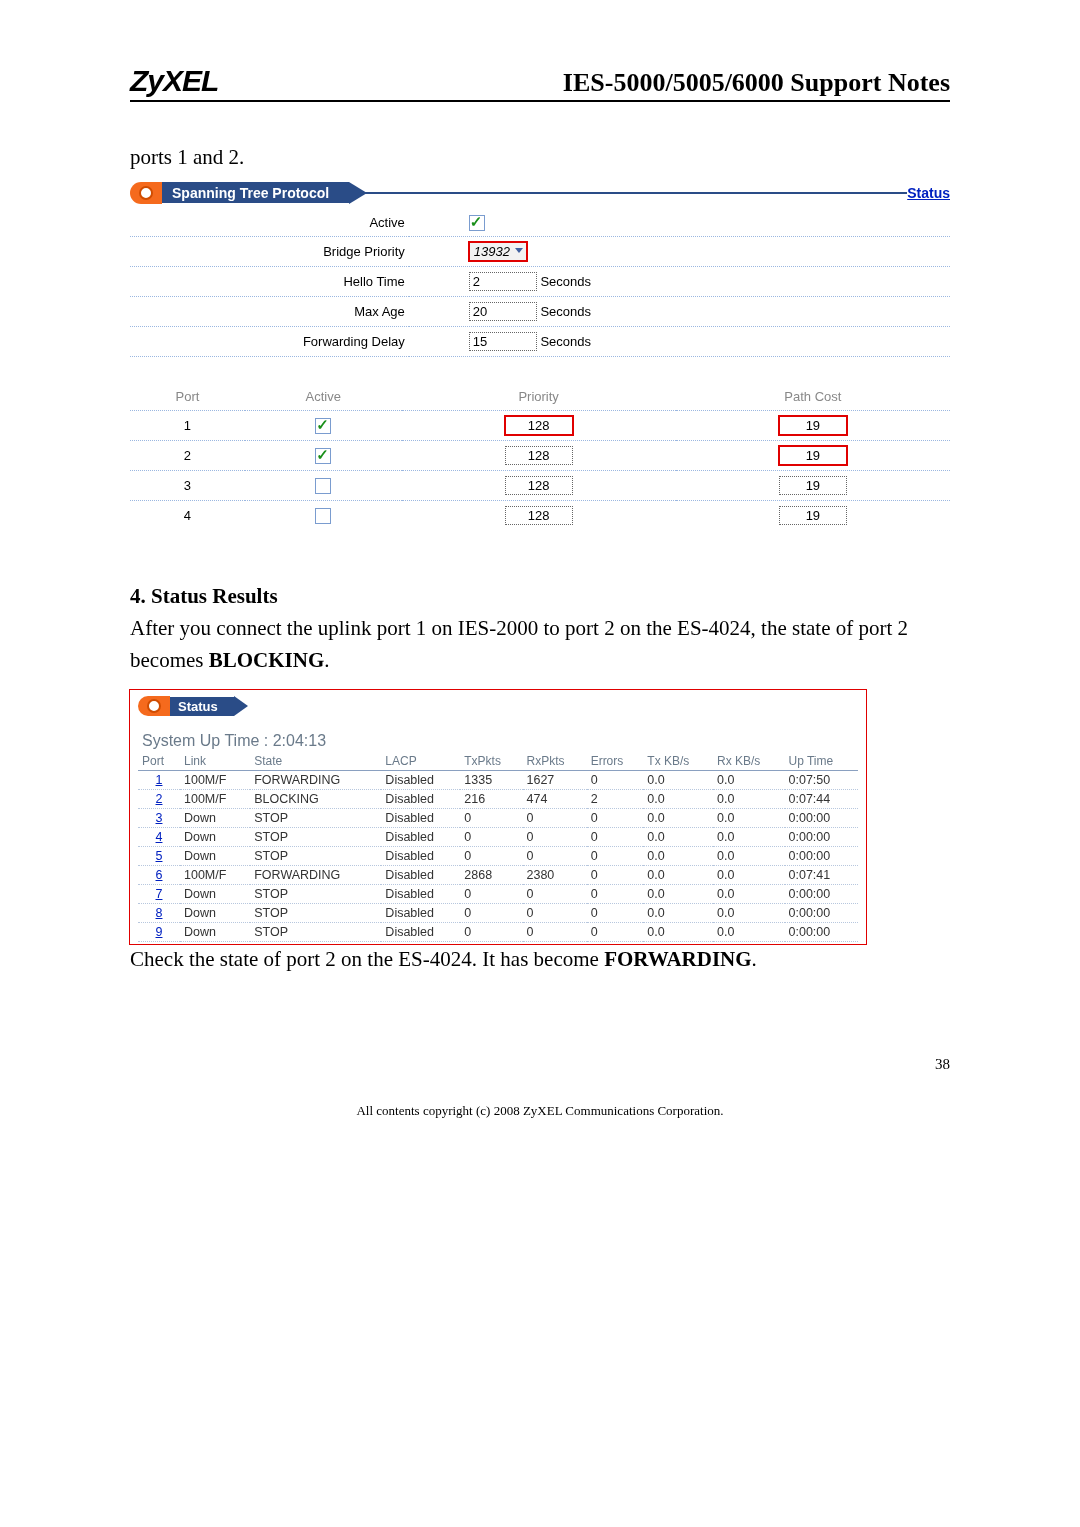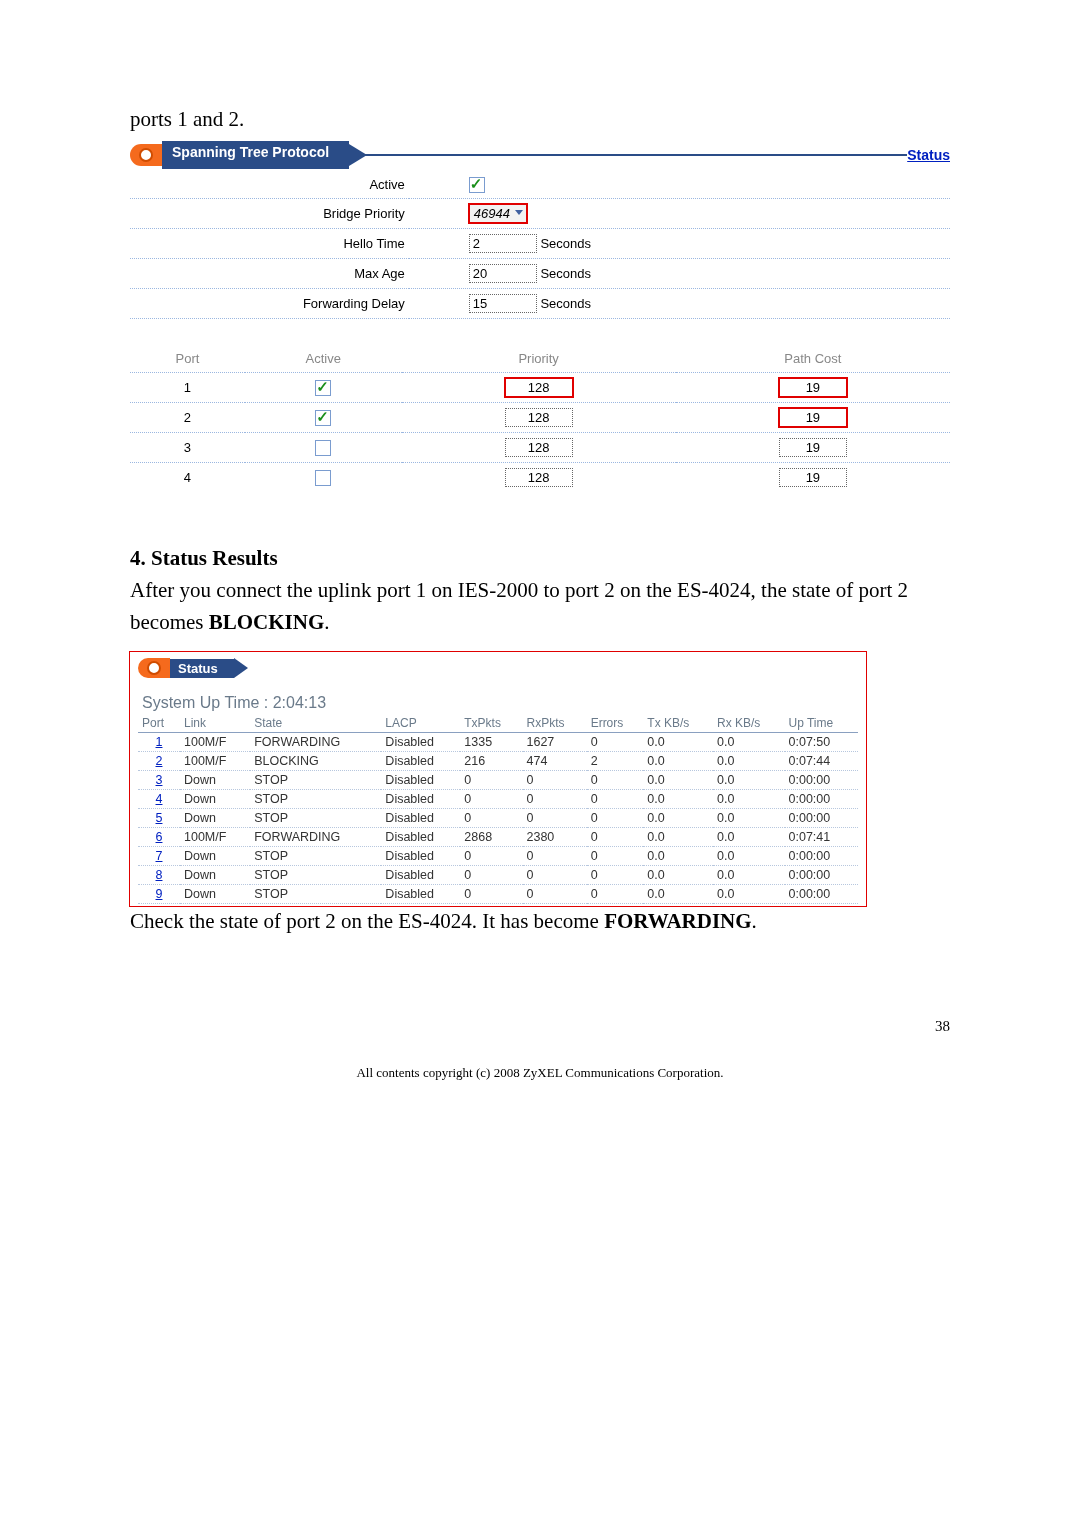--- a/index.html
+++ b/index.html
@@ -68,21 +68,21 @@
     align-items:center;
     justify-content:center;
   }
   .pill-dot{
     width:10px;height:10px;border-radius:50%;background:#fff;border:2px solid #d04c00;
   }
   .pill-title {
     background: #2a4c87;
     color: #fff;
     font-weight: bold;
-    padding: 3px 20px 9px 10px;
+    padding: 3px 20px 2px 10px;
     font-size: 14px;
   }
   .pill-tail {
     width: 0; height: 0;
     border-top: 11px solid transparent;
     border-bottom: 11px solid transparent;
     border-left: 18px solid #2a4c87;
   }
   .pill-line{
     flex:1;
@@ -222,20 +222,24 @@
   .copyright{
     text-align:center;
     font-size:13px;
     margin-top:30px;
   }
 </style>
 </head>
 <body>
 
 <div class="page">
+  <div class="header-row">
+    <div class="logo">ZyXEL</div>
+    <div class="doc-title">IES-5000/5005/6000 Support Notes</div>
+  </div>
 
   <div class="body-text">ports 1 and 2.</div>
 
   <div class="screenshot">
     <div class="pill-header">
       <div class="pill">
         <div class="pill-left">
             <div class="pill-dot"></div>
           </div>
         <div class="pill-title">Spanning Tree Protocol</div>
@@ -246,21 +250,21 @@
     </div>
 
     <table class="stp-table">
       <tbody>
           <tr>
         <td class="stp-label">Active</td>
         <td class="stp-value"><span class="checkbox checked"></span></td>
       </tr>
       <tr>
         <td class="stp-label">Bridge Priority</td>
-        <td class="stp-value"><span class="selectbox hl-red">46944</span></td>
+        <td class="stp-value"><span class="selectbox hl-red">13932</span></td>
       </tr>
       <tr>
         <td class="stp-label">Hello Time</td>
         <td class="stp-value"><span class="numinput">2</span> <span>Seconds</span></td>
       </tr>
       <tr>
         <td class="stp-label">Max Age</td>
         <td class="stp-value"><span class="numinput">20</span> <span>Seconds</span></td>
       </tr>
       <tr>

